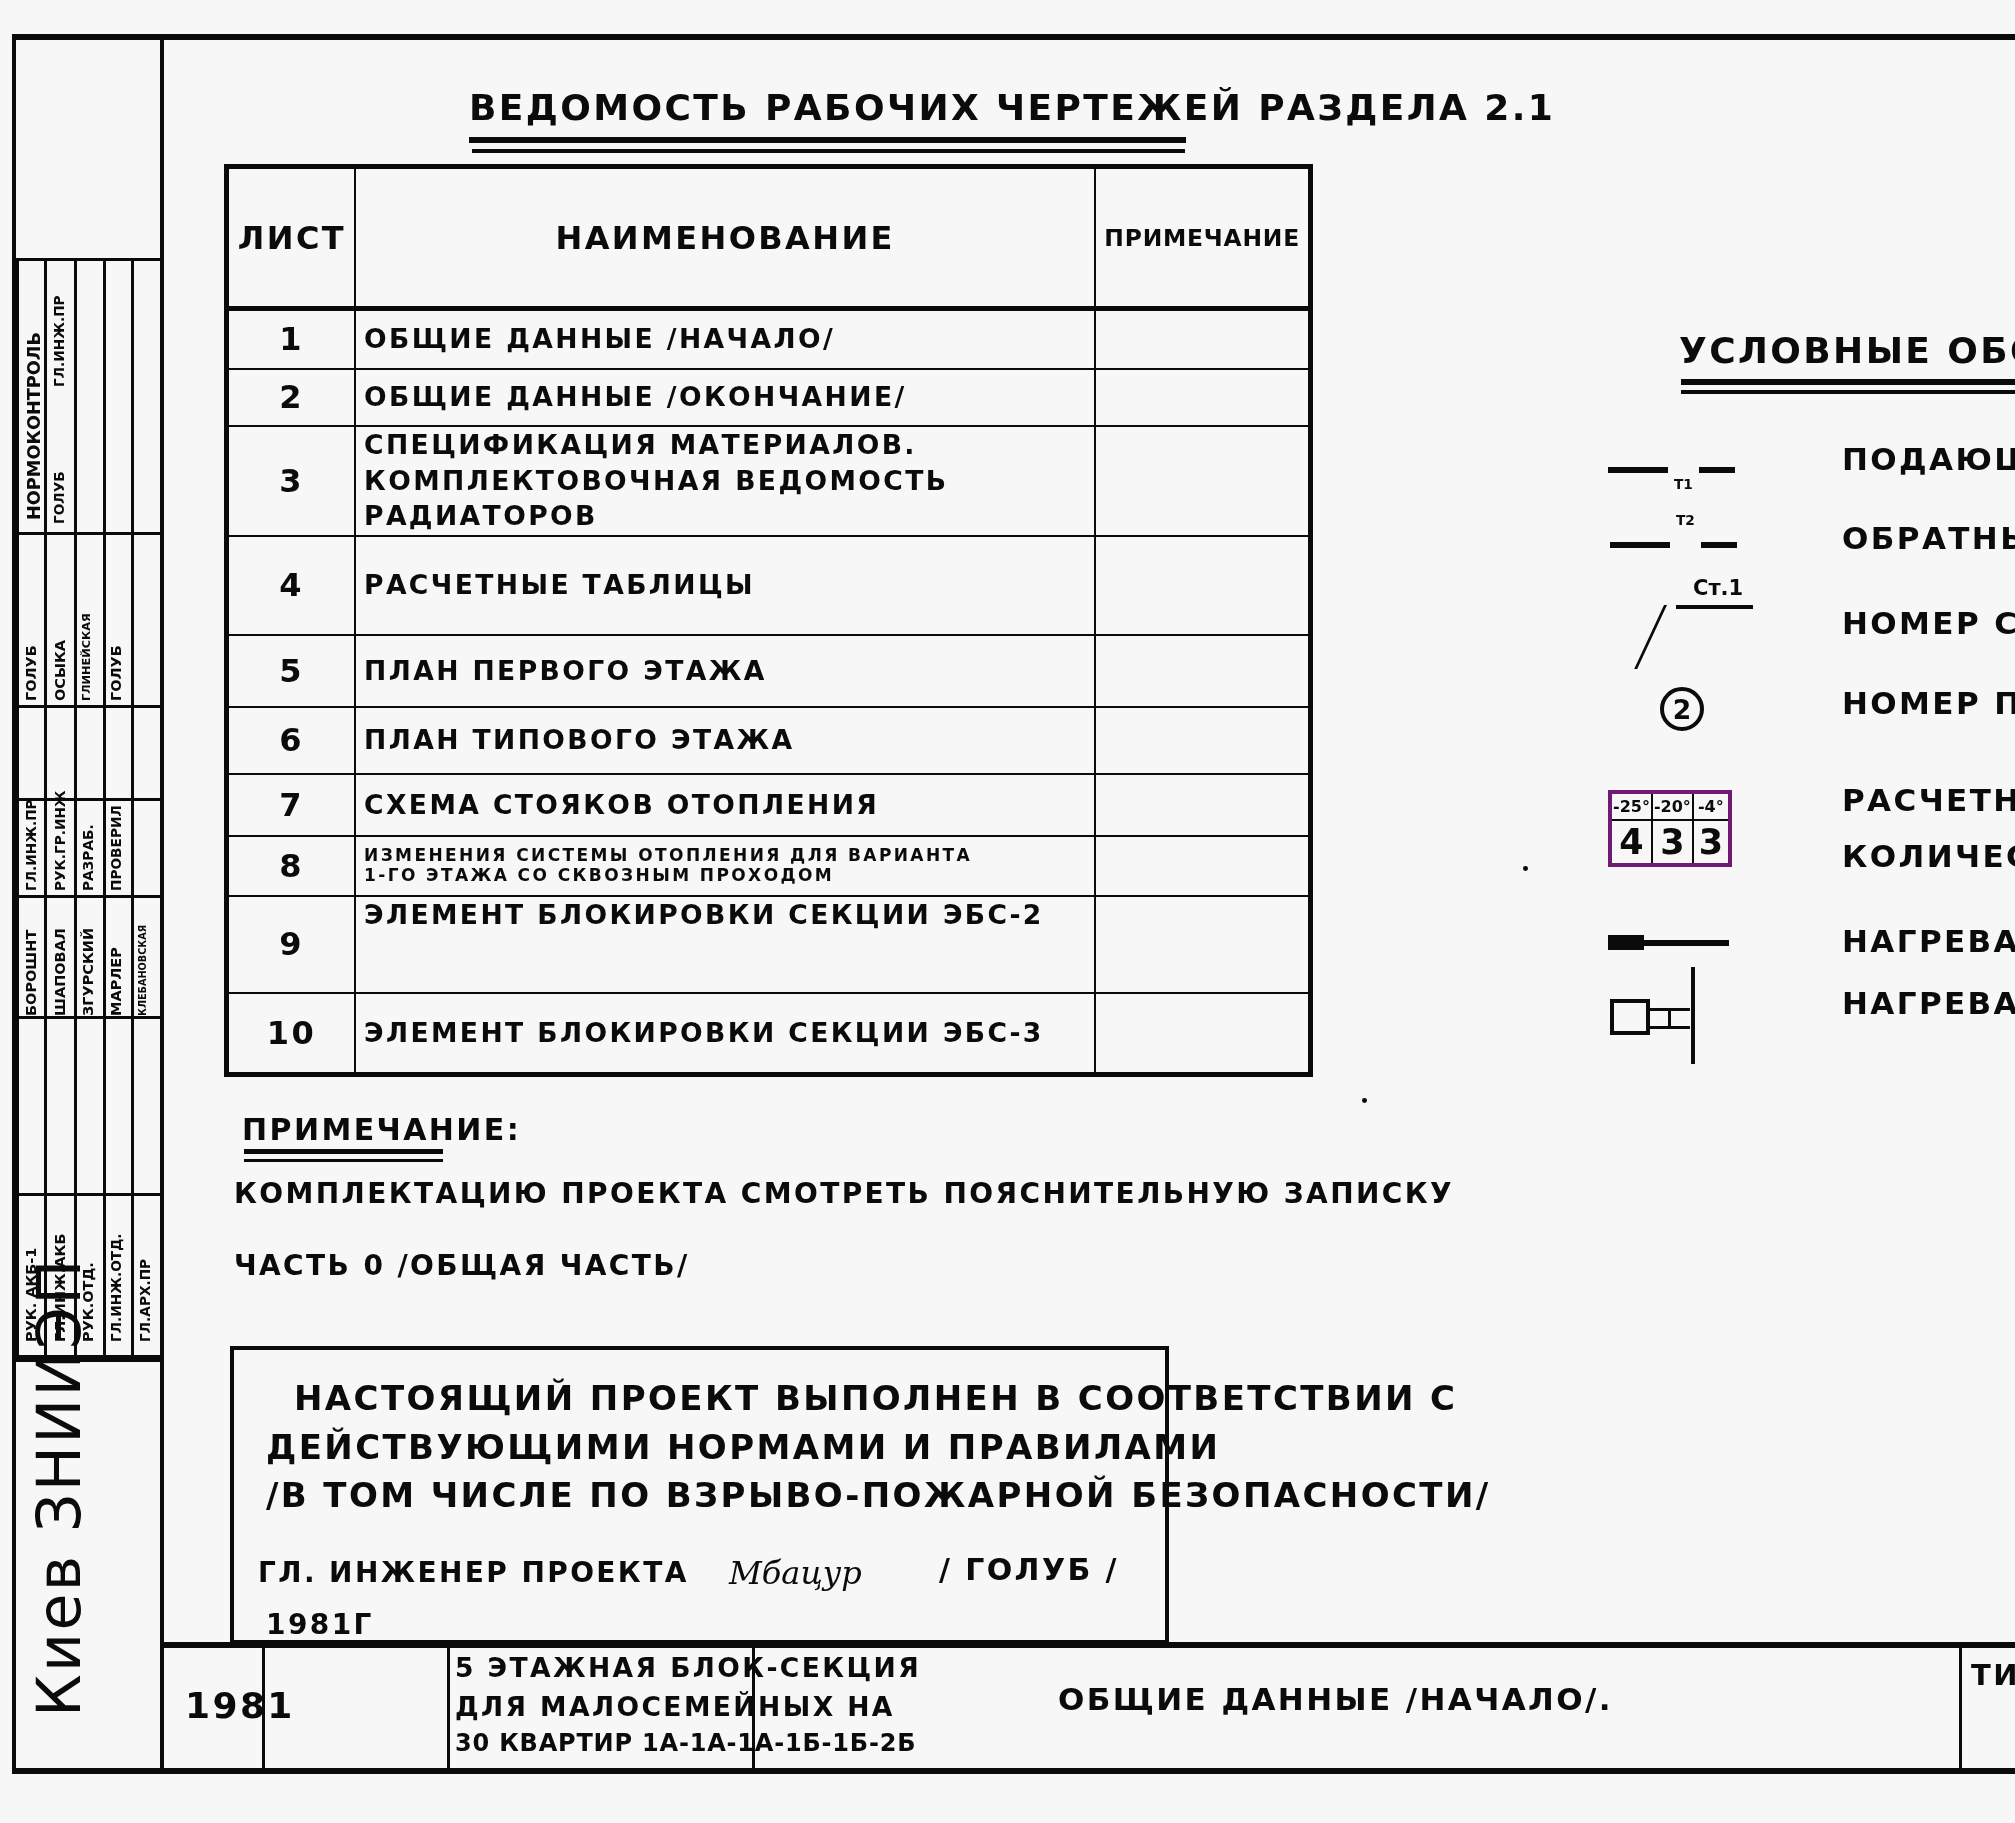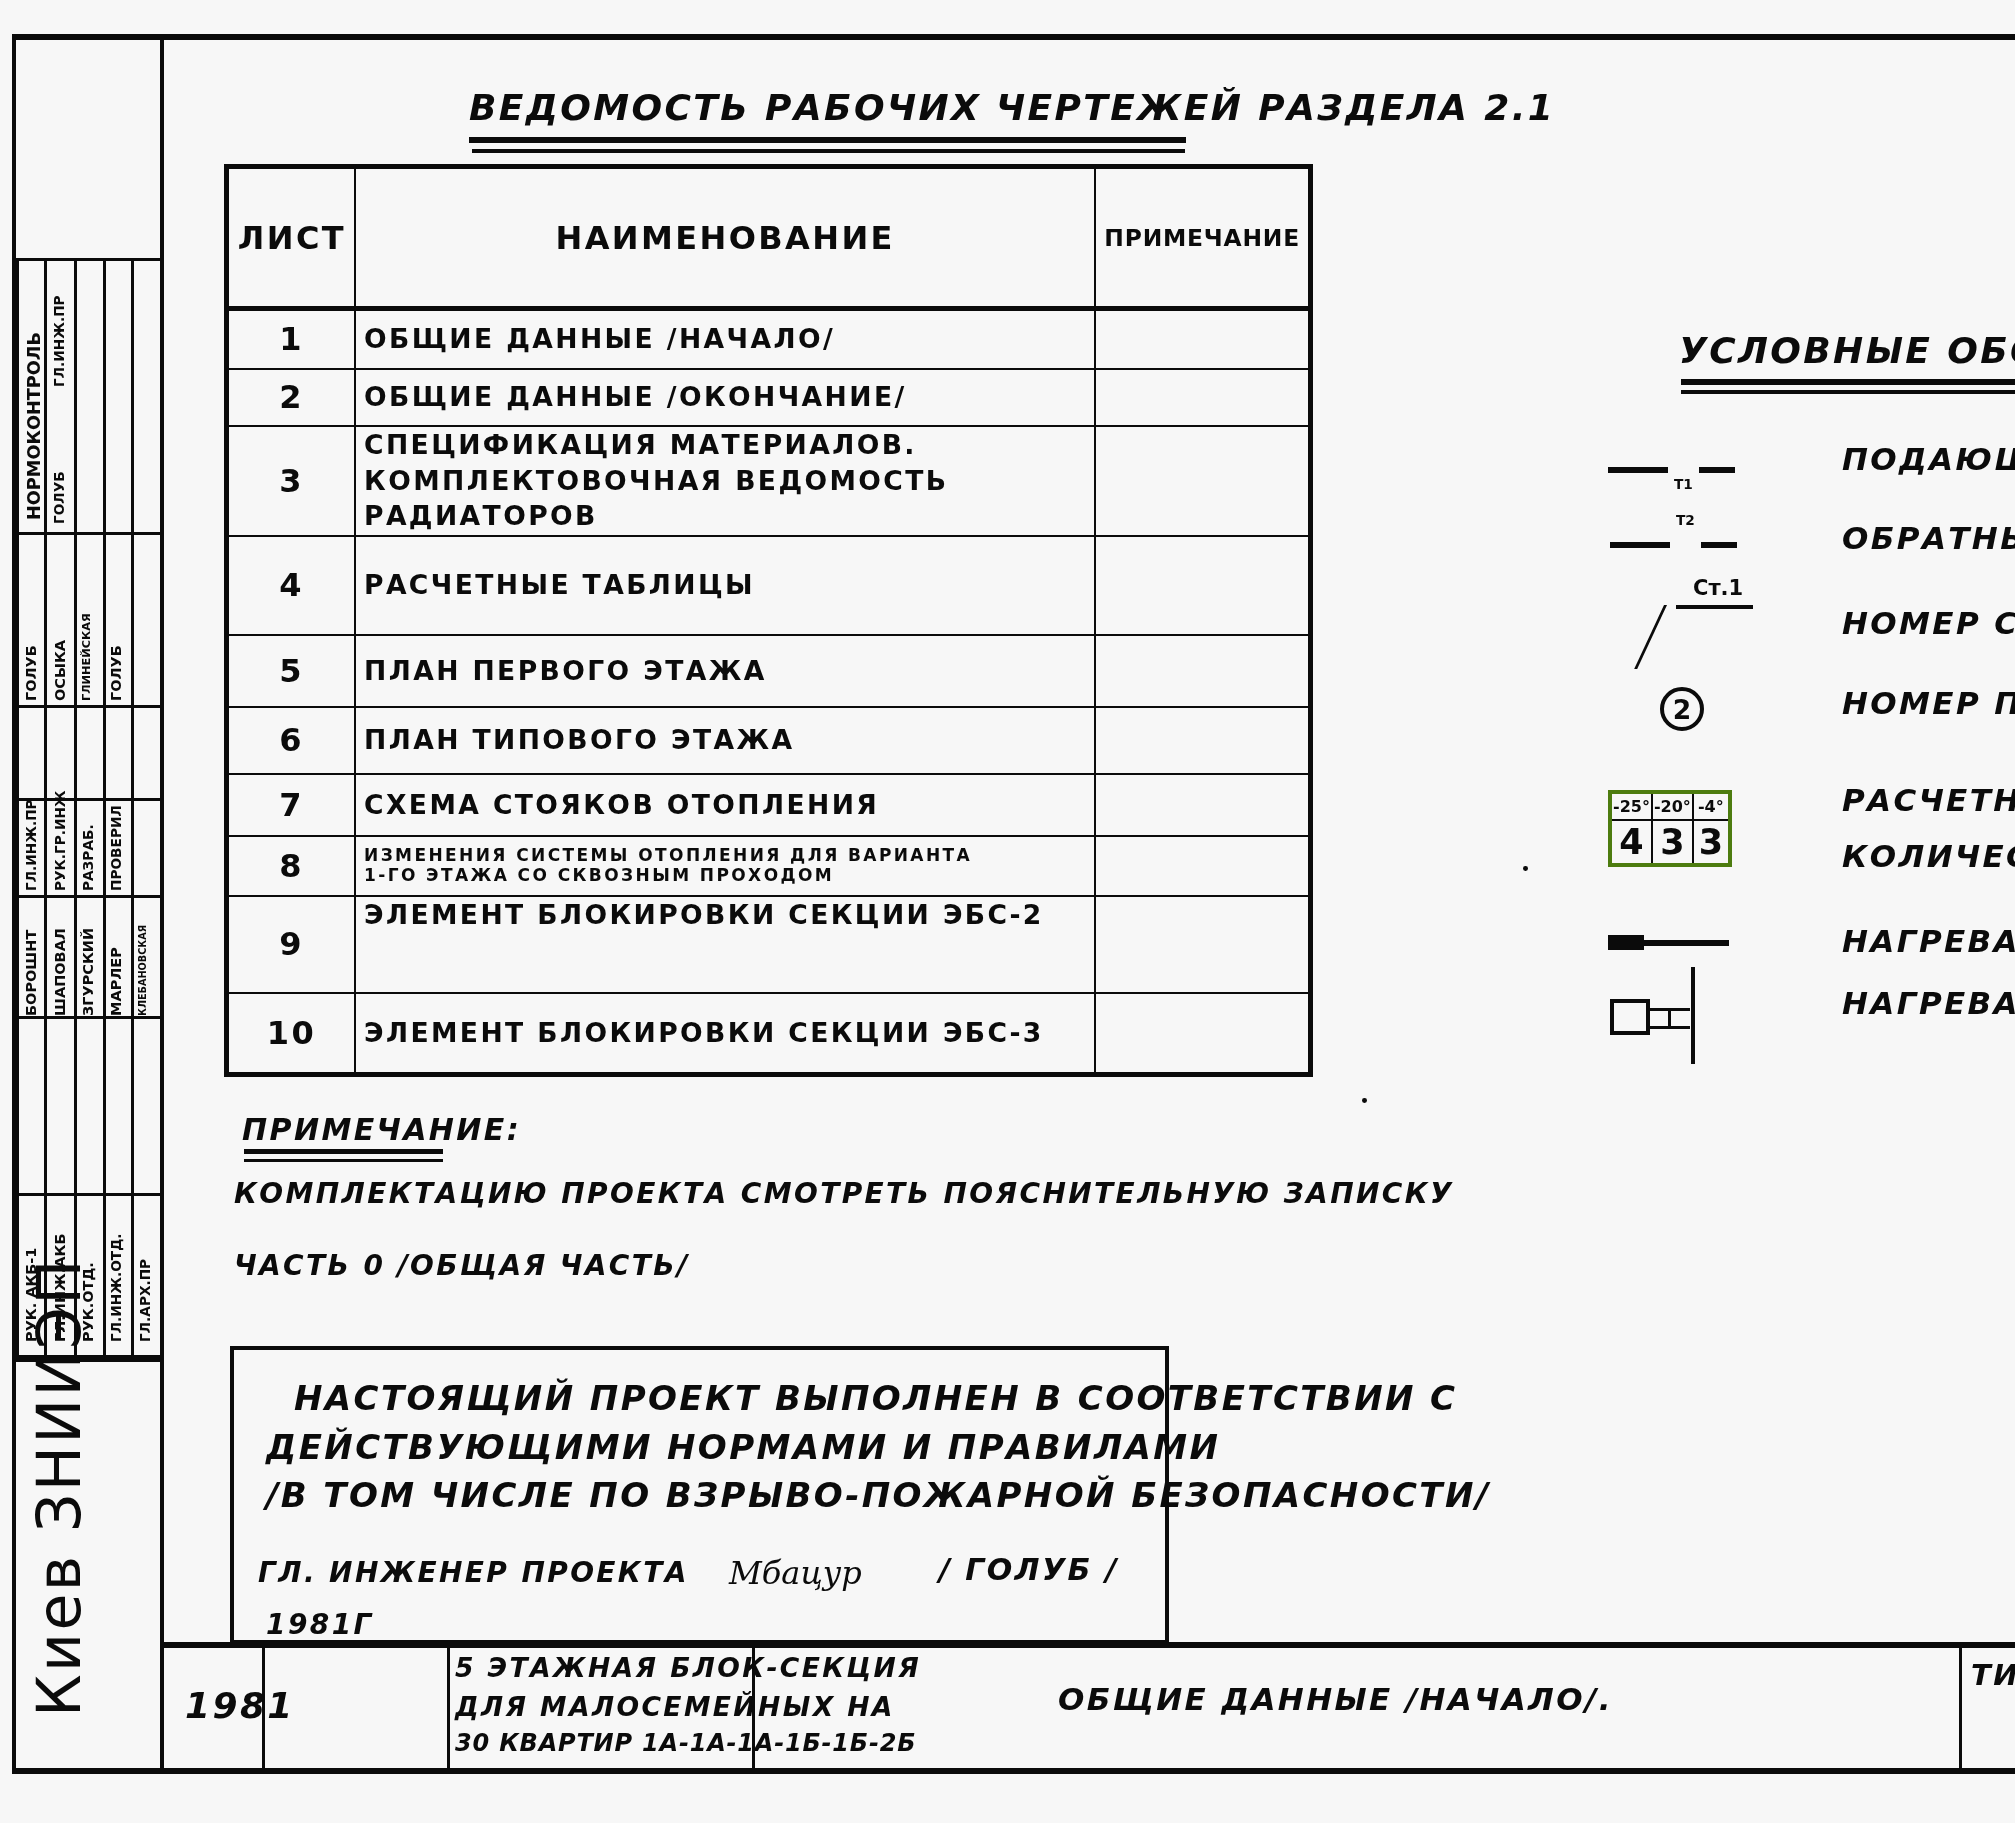--- a/index.html
+++ b/index.html
@@ -2,21 +2,21 @@
 <html style="font-size:6.4px"><head>
 <meta charset="utf-8">
 <style>
   html, body { margin: 0; padding: 0; }
   body {
     width: 2627px; height: 1823px; position: relative; overflow: hidden;
     background: #f7f7f7; color: #0b0b0b;
     font-family: "DejaVu Sans Mono", "Liberation Mono", monospace;
   }
   .abs { position: absolute; }
-  .hand { font-family: "DejaVu Sans", sans-serif; font-weight: bold; letter-spacing: 2.4px; text-transform: uppercase; transform-origin: left center; white-space: nowrap; font-style: italic; }
+  .hand { font-family: "DejaVu Sans", sans-serif; font-weight: bold; letter-spacing: 2.4px; text-transform: uppercase; transform-origin: left center; white-space: nowrap; }
   .line { position: absolute; background: #0b0b0b; }
 
   
   .frame-outer-left { left: 12px; top: 36px; width: 4px; height: 1737px; }
   .frame-top { left: 12px; top: 34px; width: 2583px; height: 5.6px; }
   .frame-inner-left { left: 160px; top: 34px; width: 4px; height: 1739px; }
   .frame-bottom { left: 12px; top: 1768px; width: 2583px; height: 5.6px; }
 
   
   .title { left: 469px; top: 87px; font-size: 36px; }
@@ -56,21 +56,21 @@
 
   
   .legend-title { left: 1679px; top: 330px; font-size: 36px; }
   .legend-ul1 { left: 1681px; top: 379px; width: 467px; height: 6.4px; }
   .legend-ul2 { left: 1681px; top: 390px; width: 463px; height: 4px; }
   .leg-text { left: 1842px; font-size: 31px; }
   .pipe { position: absolute; height: 5.6px; background: #0b0b0b; }
   .pipe-label { position: absolute; font-size: 13.7px; font-weight: bold; font-family: "DejaVu Sans", sans-serif; }
   .riser-label { left: 1693px; top: 576px; font-size: 21px; font-weight: bold; font-family: "DejaVu Sans", sans-serif; }
   .room-circle { left: 1660px; top: 687px; width: 44px; height: 44px; border: 4px solid #0b0b0b; border-radius: 50%; box-sizing: border-box; text-align: center; line-height: 37px; font-size: 26.6px; font-weight: bold; font-family: "DejaVu Sans", sans-serif; }
-  table.temp { position: absolute; left: 1608px; top: 790px; border-collapse: collapse; border: 4px solid #4d7c0f; }
+  table.temp { position: absolute; left: 1608px; top: 790px; border-collapse: collapse; border: 4px solid #701a75; }
   table.temp td { border: 2.4px solid #0b0b0b; width: 32px; text-align: center; font-family: "DejaVu Sans", sans-serif; font-weight: bold; }
   table.temp tr.t td { font-size: 16px; height: 23.4px; }
   table.temp tr.n td { font-size: 35px; height: 37px; }
   .heater-plan-body { left: 1608px; top: 935px; width: 36px; height: 15.3px; background: #0b0b0b; }
   .heater-plan-pipe { left: 1644px; top: 940px; width: 85px; height: 5.6px; background: #0b0b0b; }
   .heater-scheme-box { left: 1610px; top: 999px; width: 40px; height: 36px; border: 4px solid #0b0b0b; box-sizing: border-box; }
   .heater-scheme-riser { left: 1691px; top: 967px; width: 4px; height: 97px; background: #0b0b0b; }
   .heater-scheme-c1 { left: 1650px; top: 1008px; width: 40px; height: 3.2px; background: #0b0b0b; }
   .heater-scheme-c2 { left: 1650px; top: 1026px; width: 40px; height: 3.2px; background: #0b0b0b; }
   .heater-scheme-v { left: 1668px; top: 1008px; width: 3.2px; height: 21.4px; background: #0b0b0b; }

